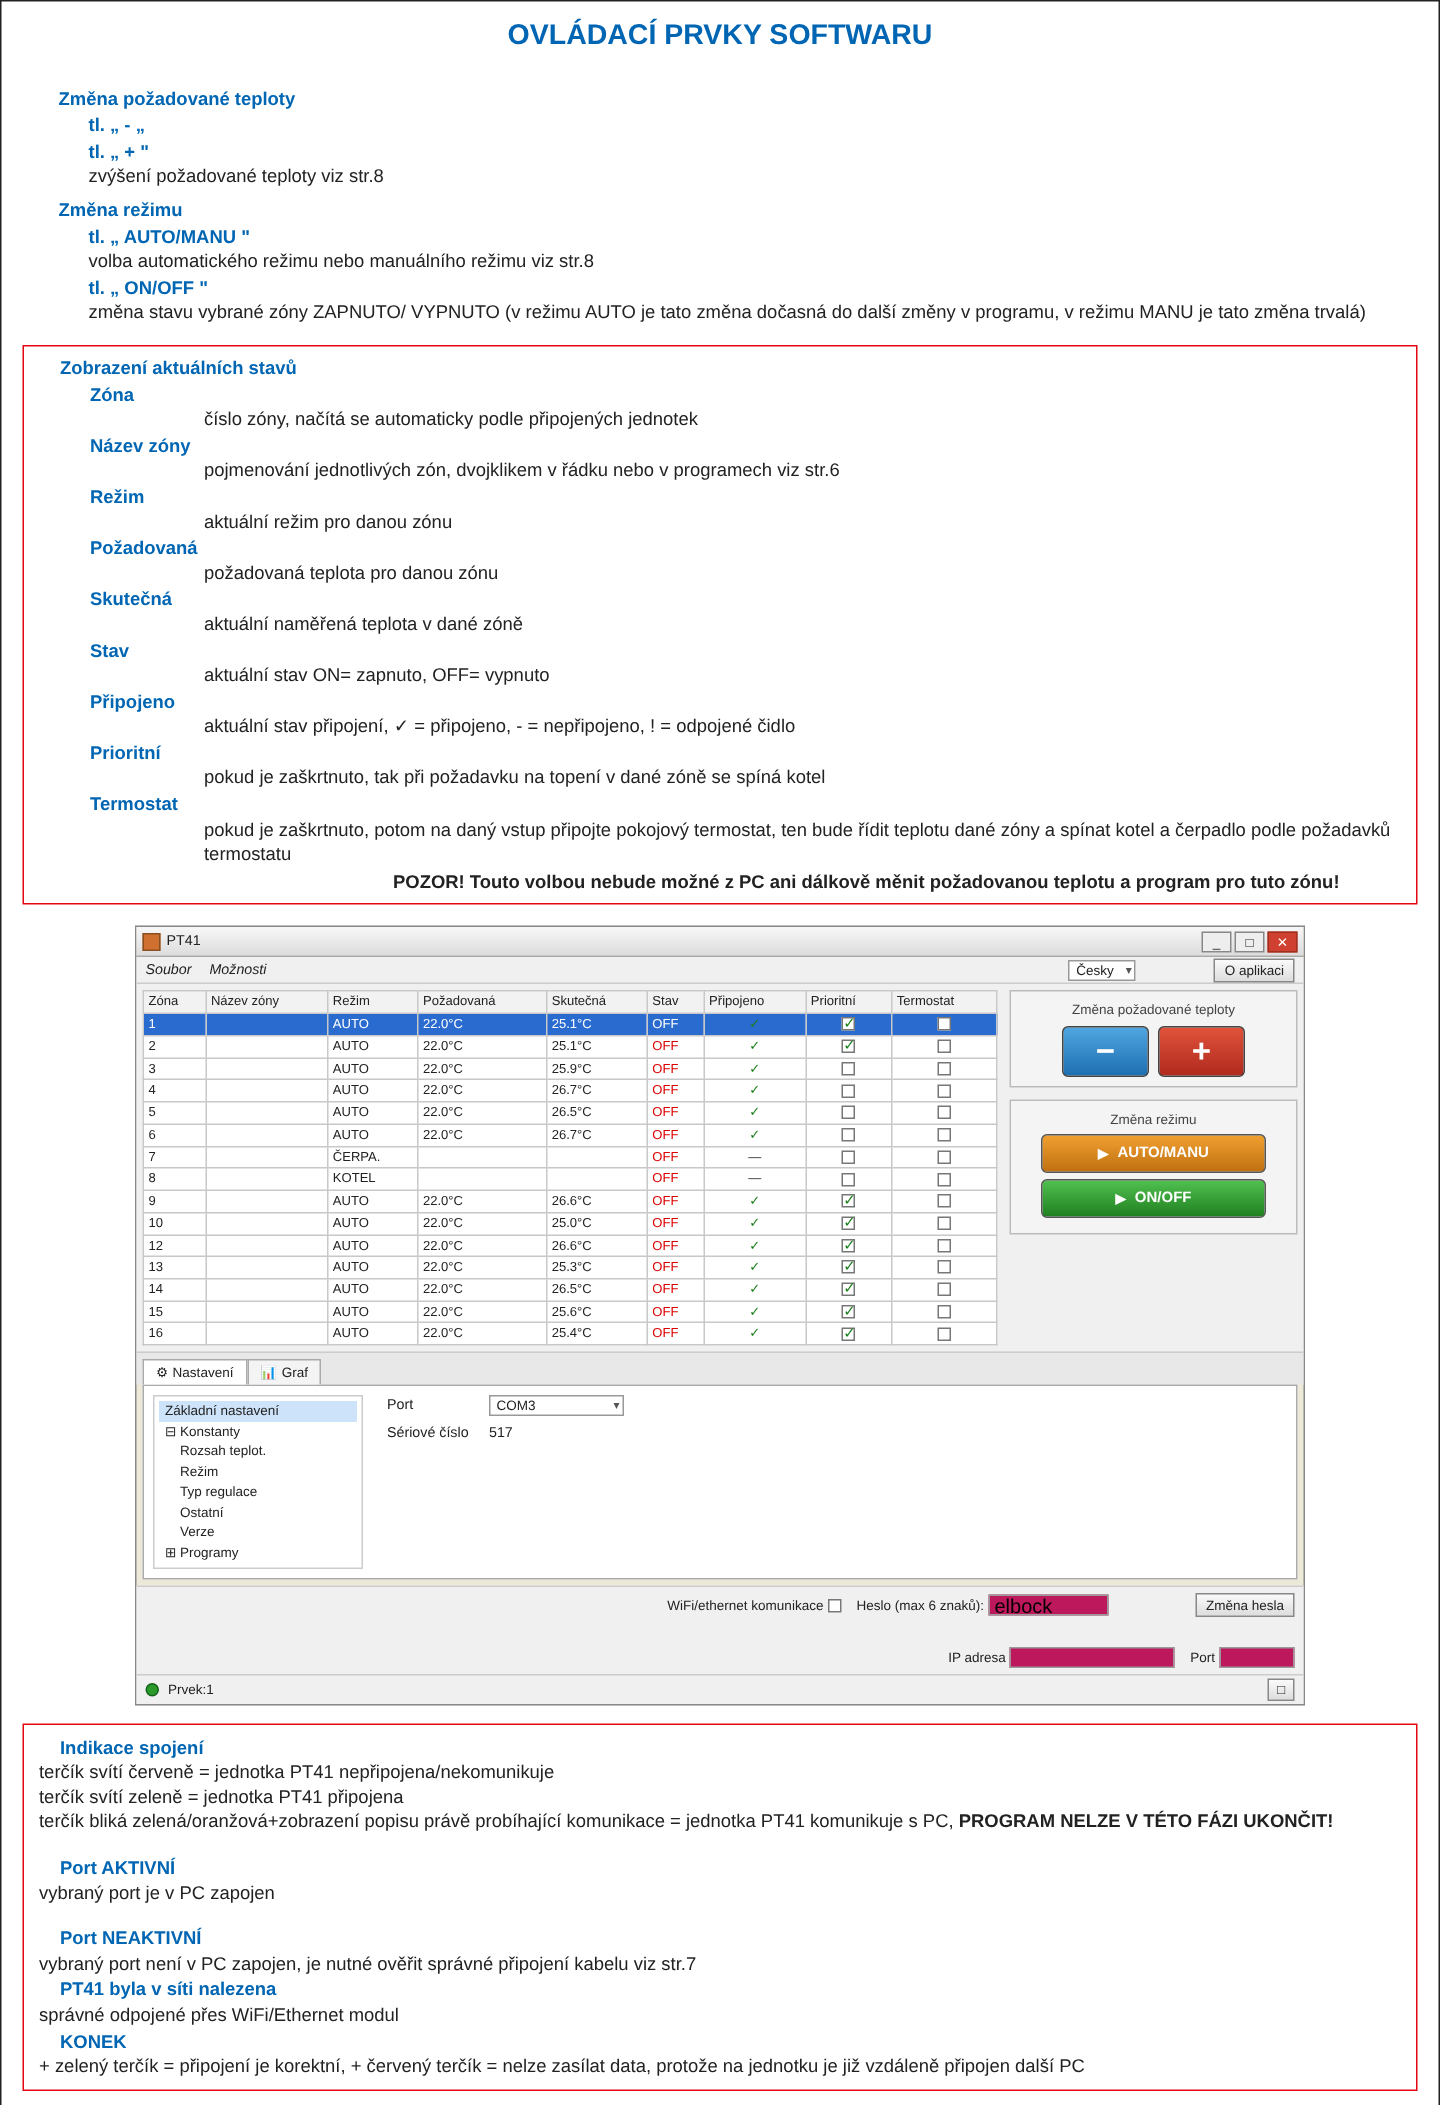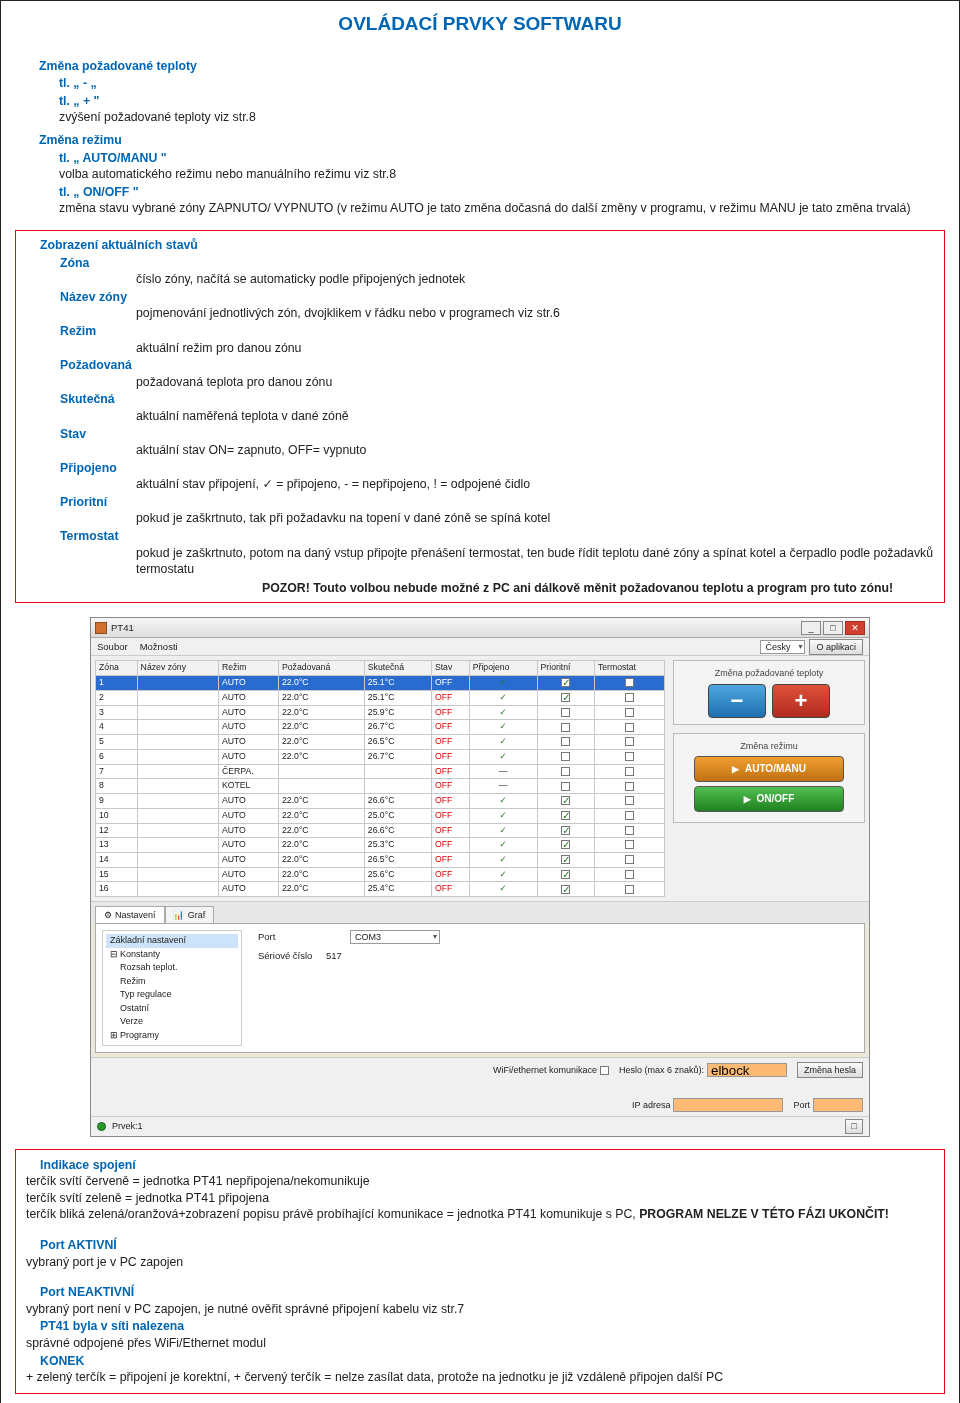--- a/index.html
+++ b/index.html
@@ -66,23 +66,23 @@
   .app-menubar {
     height: 18px;
     background: #f0f0f0;
     border-bottom: 1px solid #ccc;
     display: flex;
     align-items: center;
     padding: 0 6px;
     gap: 12px;
     justify-content: space-between;
   }
-  .app-menubar .left { display: flex; gap: 12px; }
+  .app-menubar .left { display: flex; gap: 12px; font-style: italic; }
   .app-menubar .right { display: flex; gap: 4px; align-items: center; }
-  .dropdown { border: 1px solid #999; background: #fff; padding: 0 14px 0 4px; height: 14px; line-height: 12px; font-size: 9px; position: relative; margin-left: 24px; }
+  .dropdown { border: 1px solid #999; background: #fff; padding: 0 14px 0 4px; height: 14px; line-height: 12px; font-size: 9px; position: relative; }
   .dropdown::after { content: "▾"; position: absolute; right: 2px; top: 0; font-size: 8px; color: #555; }
   .mainsplit { display: flex; background: #f0f0f0; }
   .tablewrap { flex: 1; padding: 4px; }
   table.zones {
     border-collapse: collapse;
     width: 100%;
     font-size: 8.7px;
     background: #fff;
   }
   table.zones th, table.zones td {
@@ -119,36 +119,36 @@
     padding: 6px;
     display: flex;
   }
   .tree { width: 140px; border: 1px solid #ccc; font-size: 9px; padding: 3px; background: #fff; }
   .tree .node { padding-left: 4px; line-height: 1.5; }
   .tree .sub { padding-left: 14px; line-height: 1.5; }
   .cfgright { flex: 1; padding-left: 16px; }
   .cfgrow { display: flex; align-items: center; gap: 8px; margin-bottom: 6px; }
   .cfgrow label { width: 60px; }
   .cfgrow input, .cfgrow .dropdown { font-size: 9px; }
-  .txtinput { border: 1px solid #999; background: #fdba74; padding: 1px 3px; height: 14px; width: 80px; }
+  .txtinput { border: 1px solid #999; background: #be185d; padding: 1px 3px; height: 14px; width: 80px; }
   .netrow {
     background: #f0f0f0;
     border-top: 1px solid #ccc;
     padding: 4px 6px;
     display: flex;
     gap: 10px;
     align-items: center;
     justify-content: flex-end;
     font-size: 9px;
     flex-wrap: wrap;
   }
   .netrow .nritem { display: flex; align-items: center; gap: 3px; }
   .statusbar { background: #f0f0f0; border-top: 1px solid #ccc; padding: 2px 6px; display: flex; gap: 6px; align-items: center; font-size: 9px; }
   .statusdot { width: 9px; height: 9px; border-radius: 50%; background: #2a9b2a; border: 1px solid #15601a; }
-  .smallbtn { border: 1px solid #888; background: linear-gradient(#fafafa,#ddd); padding: 1px 6px; font-size: 9px; }
+  .smallbtn { border: 1px solid #888; background: linear-gradient(#fafafa,#ddd); padding: 1px 6px; font-size: 9px; margin-left: 48px; }
 
   .pgnum { text-align: center; font-style: italic; color: #888; font-size: 11px; margin-top: 10px; }
   .wrap { position: relative; }
 </style>
 </head>
 <body>
 
 <div class="page wrap">
   <div class="title">OVLÁDACÍ PRVKY SOFTWARU</div>
 
@@ -202,21 +202,21 @@
         <div class="row" style="padding-left: 14px;">
           <div class="lab blue-bold" style="width:120px;padding-left:20px">Připojeno</div>
           <div class="val" style="padding-left:96px">aktuální stav připojení, ✓ = připojeno, - = nepřipojeno, ! = odpojené čidlo</div>
         </div>
         <div class="row" style="padding-left: 14px;">
           <div class="lab blue-bold" style="width:120px;padding-left:20px">Prioritní</div>
           <div class="val" style="padding-left:96px">pokud je zaškrtnuto, tak při požadavku na topení v dané zóně se spíná kotel</div>
         </div>
         <div class="row" style="padding-left: 14px;">
           <div class="lab blue-bold" style="width:120px;padding-left:20px">Termostat</div>
-          <div class="val" style="padding-left:96px">pokud je zaškrtnuto, potom na daný vstup připojte přenášení termostat, ten bude řídit teplotu dané zóny a spínat kotel a čerpadlo podle požadavků termostatu</div>
+          <div class="val" style="padding-left:96px">pokud je zaškrtnuto, potom na daný vstup připojte pokojový termostat, ten bude řídit teplotu dané zóny a spínat kotel a čerpadlo podle požadavků termostatu</div>
         </div>
       </div>
     <div style="padding-left:236px;margin-top:2px">
       <span class="bold">POZOR</span><span class="bold">! Touto volbou nebude možné z PC ani dálkově měnit požadovanou teplotu a program pro tuto zónu!</span>
     </div>
   </div>
 
   <div class="app">
     <div class="app-titlebar">
       <span style="display:flex;align-items:flex-end;gap:4px">

